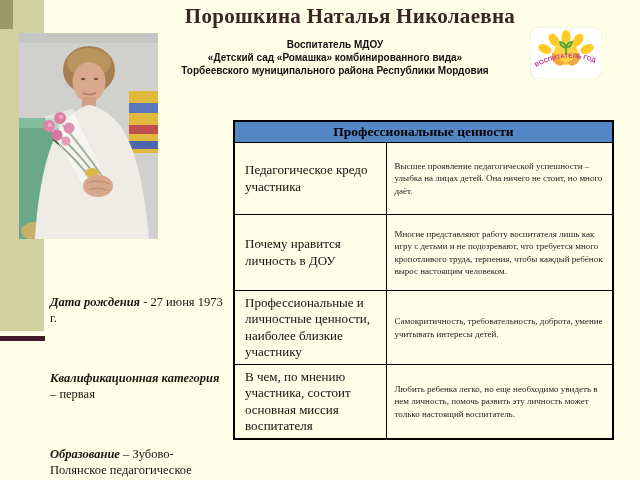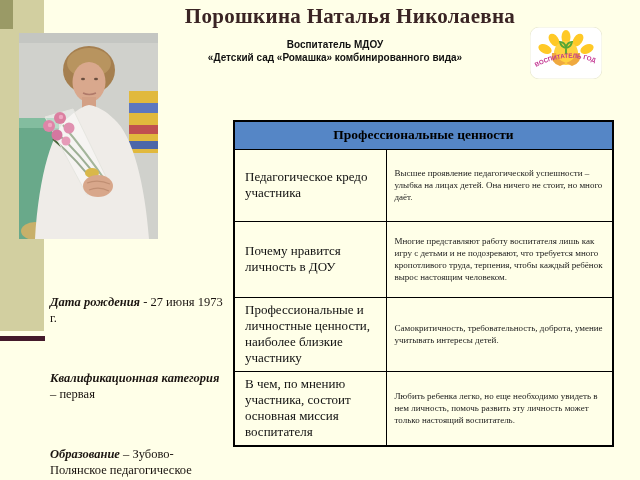--- a/index.html
+++ b/index.html
@@ -36,21 +36,21 @@
   .profile-label { font-weight:bold; font-style:italic; }
   .profile-value.italic { font-style:italic; }
 
   .values-table {
     position:absolute; left:233px; top:120px; width:379px;
     border-collapse:collapse; table-layout:fixed;
     background:#FFFFE8;
   }
   .values-table th, .values-table td { border:1.5px solid #000; }
   .values-table th {
-    height:28px; background:#5586C6; color:#000;
+    height:21px; background:#5586C6; color:#000;
     font-size:13.5px; font-weight:bold; text-align:center; padding:2px;
   }
   .cell-label {
     width:152px; font-size:13px; color:#101010;
     padding:4px 10px; vertical-align:middle; line-height:1.25; text-align:left; font-weight:normal;
   }
   .cell-text {
     width:227px; font-size:9px; color:#1A1A1A;
     padding:4px 8px; vertical-align:middle; line-height:1.34; text-align:left;
   }
@@ -63,20 +63,21 @@
 
   <div class="accent-band"></div>
   <div class="accent-square"></div>
   <div class="accent-line"></div>
 
   <div class="page-title">Порошкина Наталья Николаевна</div>
 
   <div class="subtitle">
     <div>Воспитатель МДОУ</div>
     <div>«Детский сад «Ромашка»  комбинированного вида»</div>
+    <div>Торбеевского  муниципального района Республики Мордовия</div>
   </div>
 
   <div class="photo">
     <svg width="139" height="206" viewBox="0 0 139 206">
       <rect x="0" y="0" width="139" height="206" fill="#D0D1CC"></rect>
       <rect x="0" y="0" width="139" height="10" fill="#C4C6C2"></rect>
       <rect x="110" y="58" width="29" height="62" fill="#E1B93D"></rect>
       <rect x="110" y="70" width="29" height="10" fill="#5C77C0"></rect>
       <rect x="110" y="92" width="29" height="9" fill="#C05050"></rect>
       <rect x="110" y="108" width="29" height="8" fill="#4C66A8"></rect>

